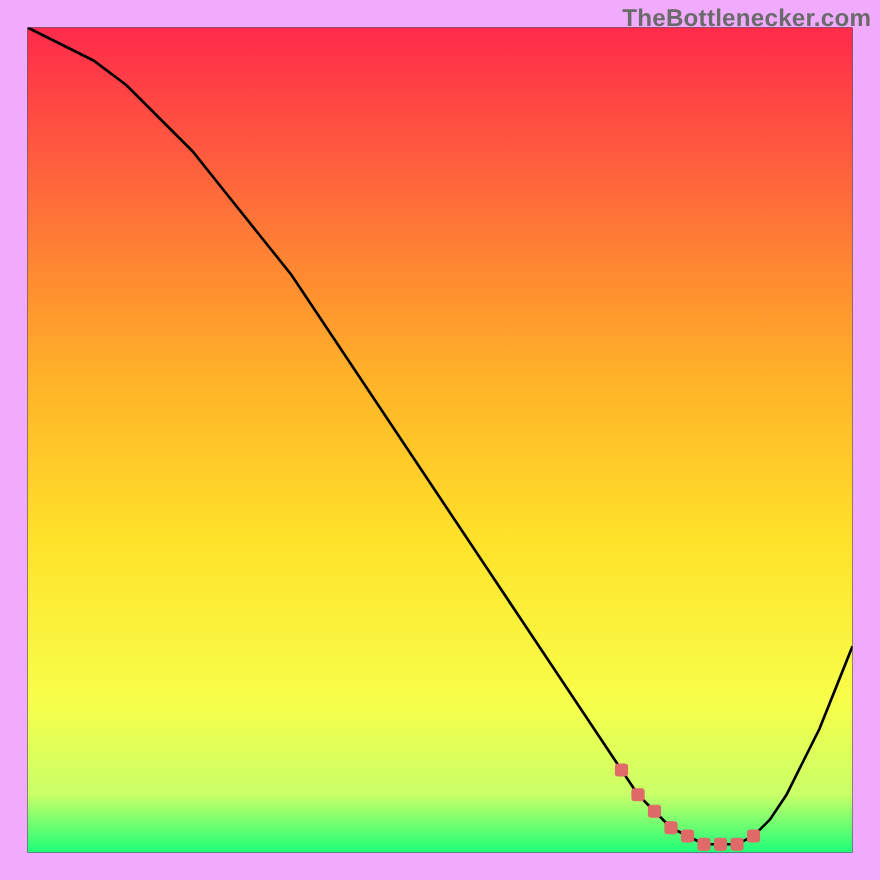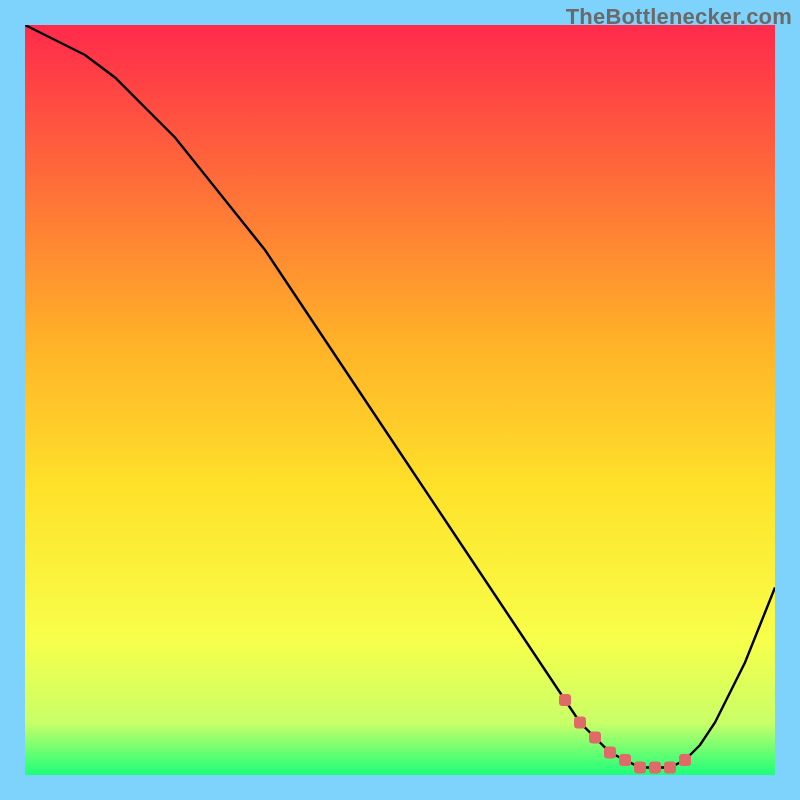--- a/index.html
+++ b/index.html
@@ -8,21 +8,21 @@
     width: 800px;
     height: 800px;
     background: #000;
     overflow: hidden;
     font-family: Arial, Helvetica, sans-serif;
   }
   .frame {
     position: relative;
     width: 800px;
     height: 800px;
-    background: #7dd3fc;
+    background: #f0abfc;
   }
   .watermark {
     position: absolute;
     top: 4px;
     right: 8px;
     color: #6a6a6a;
     font-size: 22px;
     font-weight: 600;
     letter-spacing: 0.2px;
     z-index: 10;

